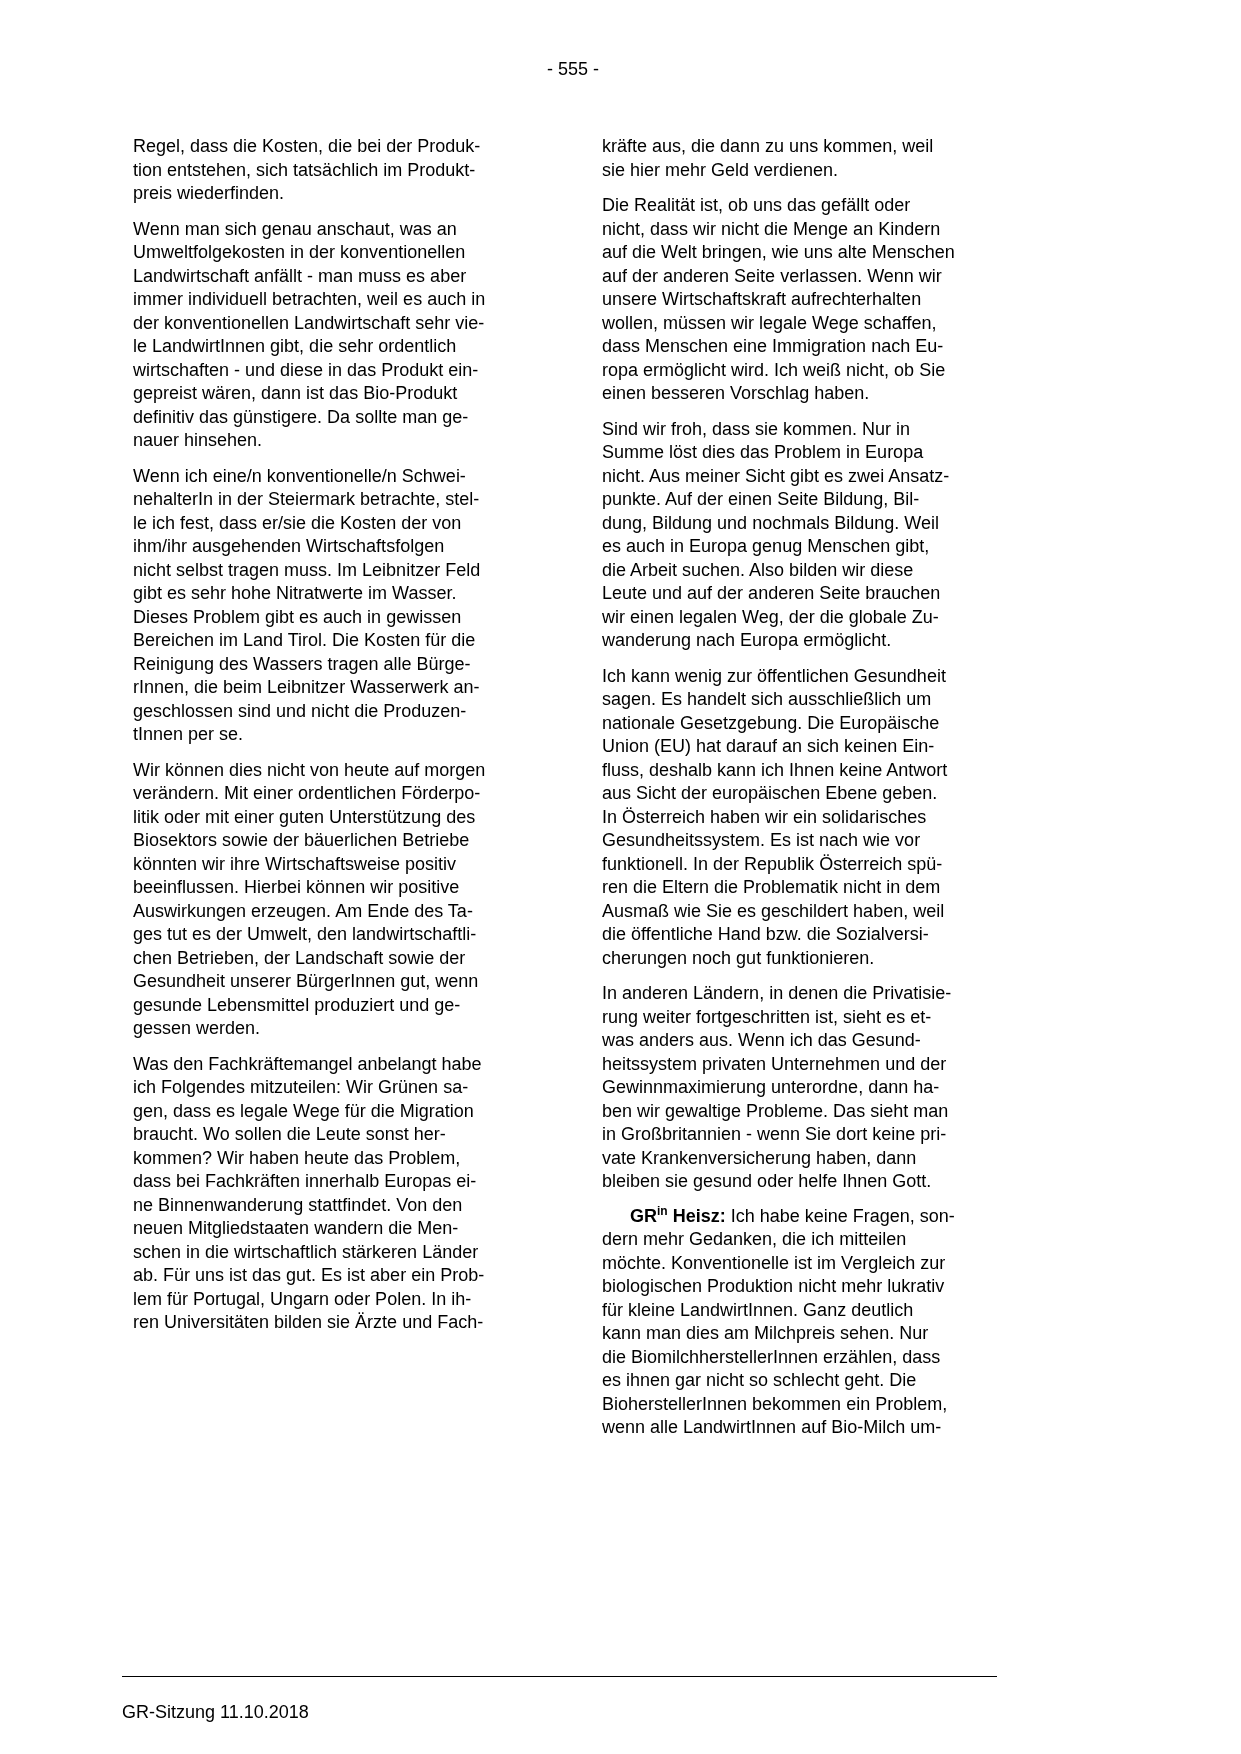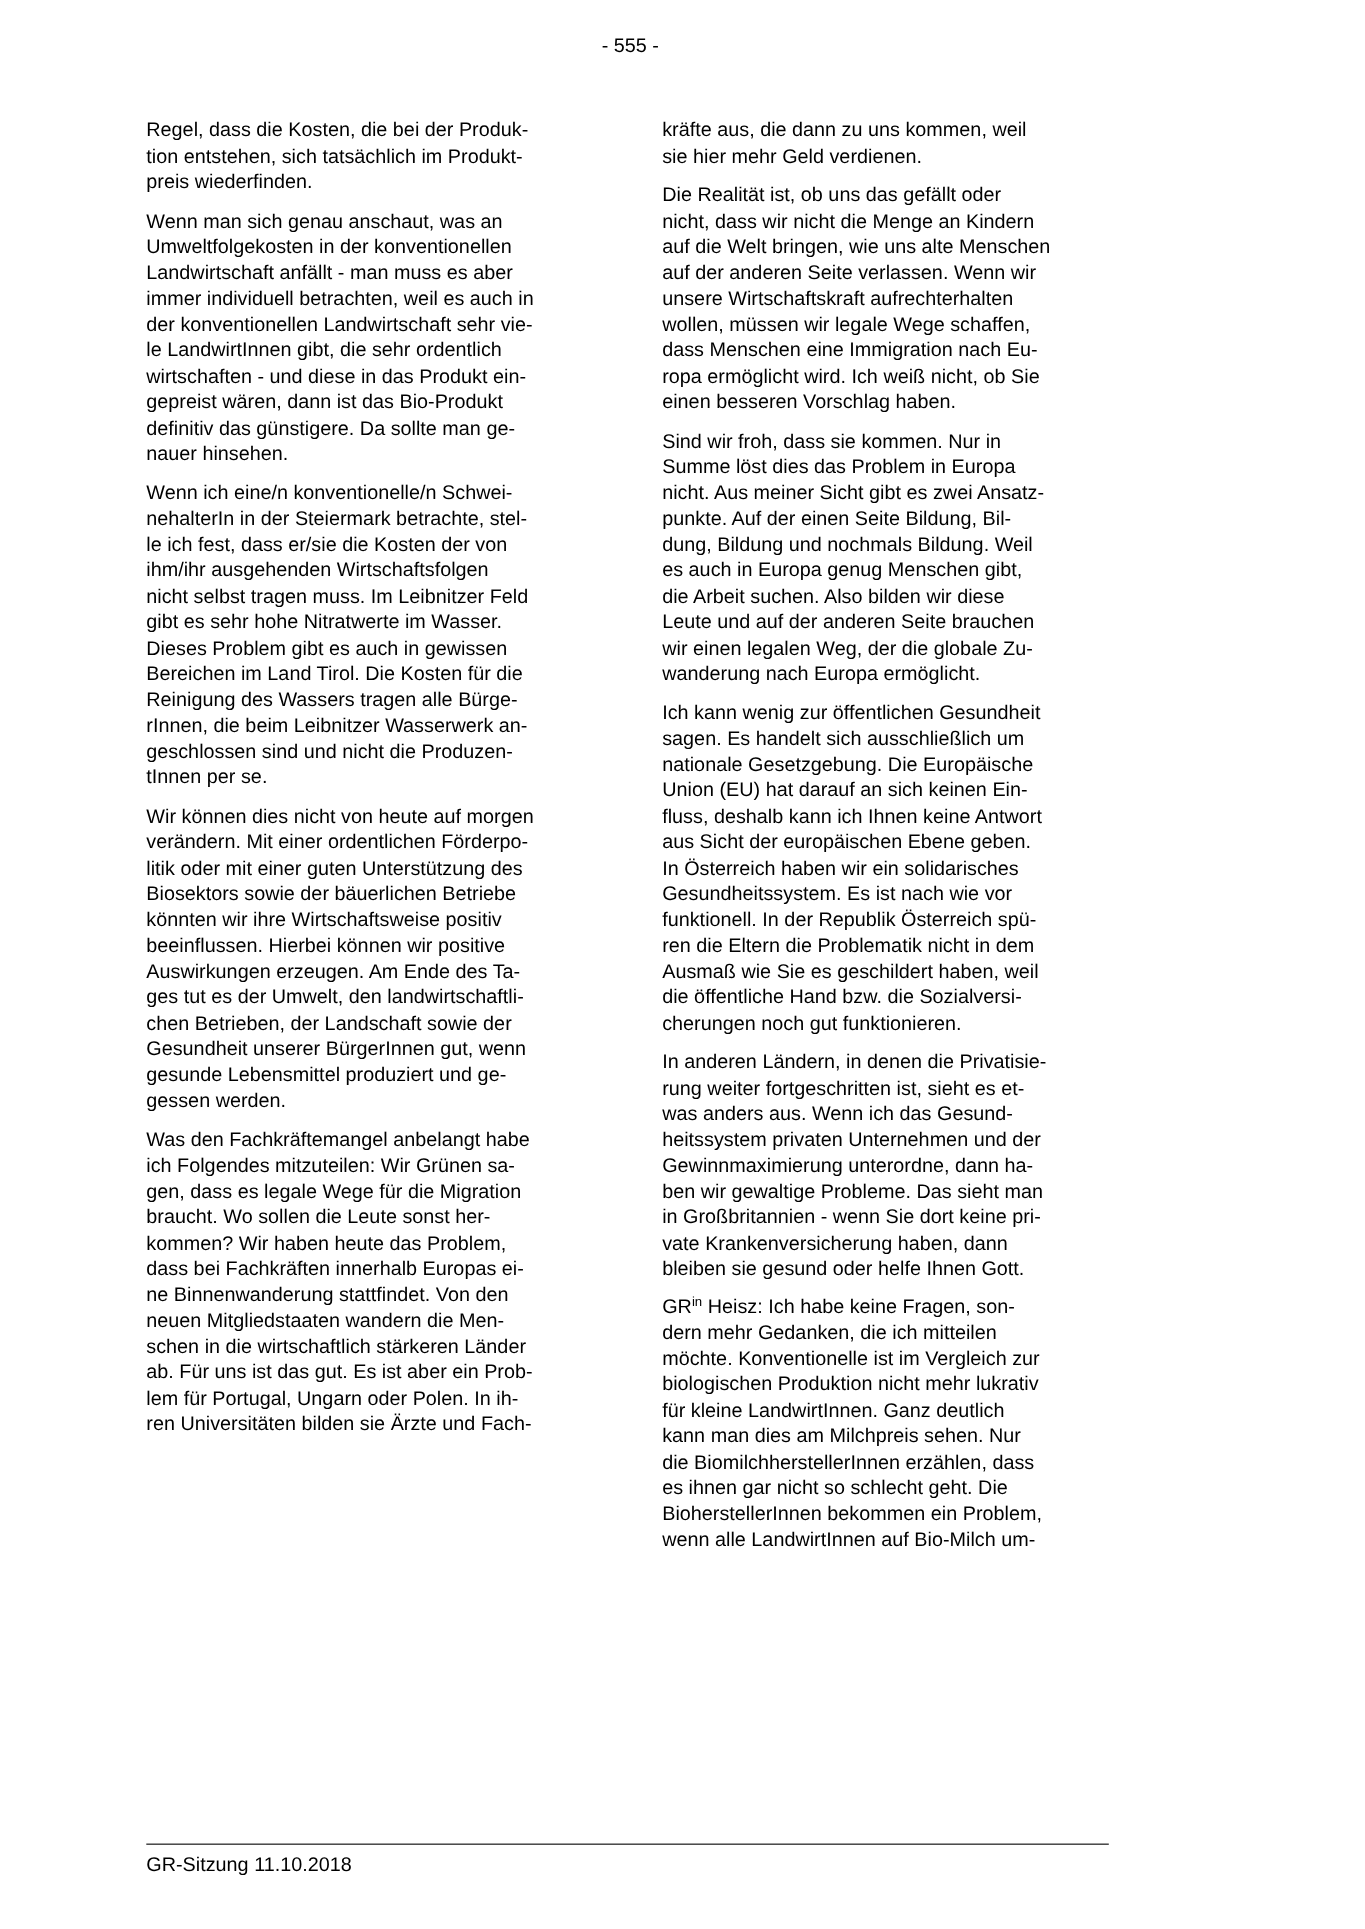--- a/index.html
+++ b/index.html
@@ -22,21 +22,21 @@
     background: #ffffff;
   }
   .content {
     position: absolute;
     left: 133px;
     top: 0;
     width: 880px;
   }
   .page-number {
     text-align: center;
-    margin-top: 30px;
+    margin-top: 58px;
     font-size: 18px;
     line-height: 23px;
   }
   .columns {
     display: flex;
     gap: 58px;
     margin-top: 42px;
     align-items: flex-start;
   }
   .col {
@@ -51,33 +51,34 @@
   }
   .para-inline {
     font-size: 18px;
     line-height: 23.5px;
     margin: 0 0 11px 0;
   }
   .para-inline .speaker-rest {
     white-space: pre-line;
   }
   .speaker {
-    font-weight: normal;
+    font-weight: bold;
+    margin-left: 28px;
   }
   .speaker sup {
     font-size: 12px;
     line-height: 0;
   }
   .footer {
     position: absolute;
-    left: 133px;
+    left: 122px;
     top: 1676px;
     width: 875px;
     border-top: 1px solid #000000;
-    padding-top: 7px;
+    padding-top: 24px;
     font-size: 18px;
     line-height: 22px;
   }
 </style>
 </head>
 <body>
 
 <div class="page">
   <div class="content">
 

